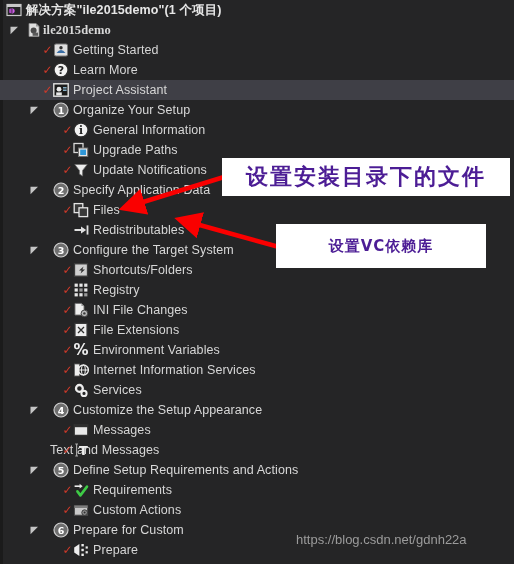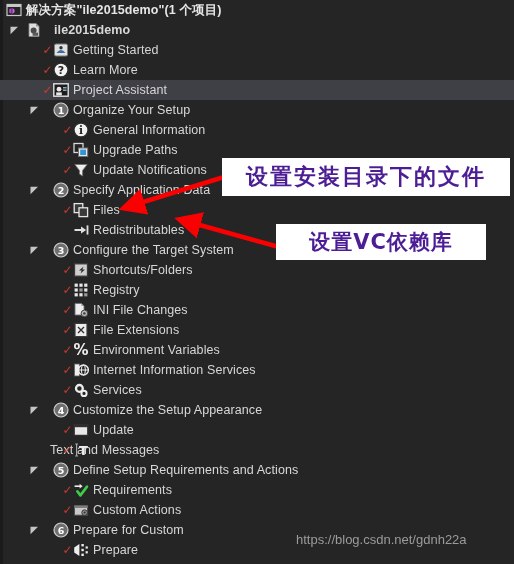--- a/index.html
+++ b/index.html
@@ -92,22 +92,22 @@
     white-space: nowrap;
   }
   #anno-1 {
     left: 222px; top: 158px;
     width: 288px; height: 38px;
     font-size: 22px;
     letter-spacing: 2px;
   }
   #anno-2 {
     left: 276px; top: 224px;
-    width: 210px; height: 36px;
-    font-size: 21px;
+    width: 210px; height: 44px;
+    font-size: 15px;
     letter-spacing: 1px;
   }
   #watermark {
     position: absolute;
     left: 296px;
     top: 532px;
     color: #9b9b9b;
     font-size: 13px;
     font-family: "Liberation Sans", sans-serif;
   }
@@ -138,21 +138,21 @@
           </svg>
         </span>
         <span class="icon" style="left: 26px;">
           <svg width="16" height="16" viewBox="0 0 16 16">
             <path d="M3 1.5 h7 l3 3 v10 h-10 z" fill="#dedede" stroke="#8a8a8a" stroke-width="0.8"></path>
             <path d="M10 1.5 v3 h3 z" fill="#9a9a9a"></path>
             <circle cx="7.6" cy="8.4" r="3" fill="#4a4a4a"></circle>
             <rect x="6.6" y="10.6" width="5.4" height="3.2" fill="#5a5a5a"></rect>
           </svg>
         </span>
-        <span class="label" style="margin-left: 54px;">ile2015demo</span>
+        <span class="label" style="margin-left: 43px; font-family: Liberation Serif, serif;">ile2015demo</span>
       </div>
       <div class="row lvl2">
         <span class="check" style="left: 42px;">✓</span>
         <span class="icon" style="left: 53px;">
           <svg width="16" height="16" viewBox="0 0 16 16">
             <rect x="1.5" y="2" width="13" height="12" rx="1.5" fill="#e0e0e0" stroke="#7d7d7d"></rect>
             <path d="M3.5 11 q4.5 -6 9 0 z" fill="#3a6ea5"></path>
             <circle cx="8" cy="5.8" r="1.7" fill="#2f2f2f"></circle>
           </svg>
         </span>
@@ -368,21 +368,21 @@
         <span class="label" style="margin-left: 73px;">Customize the Setup Appearance</span>
       </div>
       <div class="row lvl3">
         <span class="check" style="left: 62px;">✓</span>
         <span class="icon" style="left: 73px;">
           <svg width="16" height="16" viewBox="0 0 16 16">
             <rect x="1.2" y="2.6" width="13.6" height="10.8" fill="#e8e8e8" stroke="#2f2f2f" stroke-width="1.3"></rect>
             <rect x="1.2" y="2.6" width="13.6" height="2.6" fill="#2f2f2f"></rect>
           </svg>
         </span>
-        <span class="label" style="margin-left: 93px;">Update</span>
+        <span class="label" style="margin-left: 93px;">Messages</span>
       </div>
       <div class="row lvl3">
         <span class="check" style="left: 62px;">✓</span>
         <span class="icon" style="left: 73px;">
           <svg width="16" height="16" viewBox="0 0 16 16">
             <path d="M3.6 2 v12 M2.2 2 h2.8 M2.2 14 h2.8" stroke="#a8a8a8" stroke-width="1.2" fill="none"></path>
             <text x="10.4" y="13.4" font-family="DejaVu Sans, sans-serif" font-size="13" font-weight="bold" text-anchor="middle" fill="#ededed">T</text>
           </svg>
         </span>
         <span class="label" style="margin-left: 50px;">Text and Messages</span>

